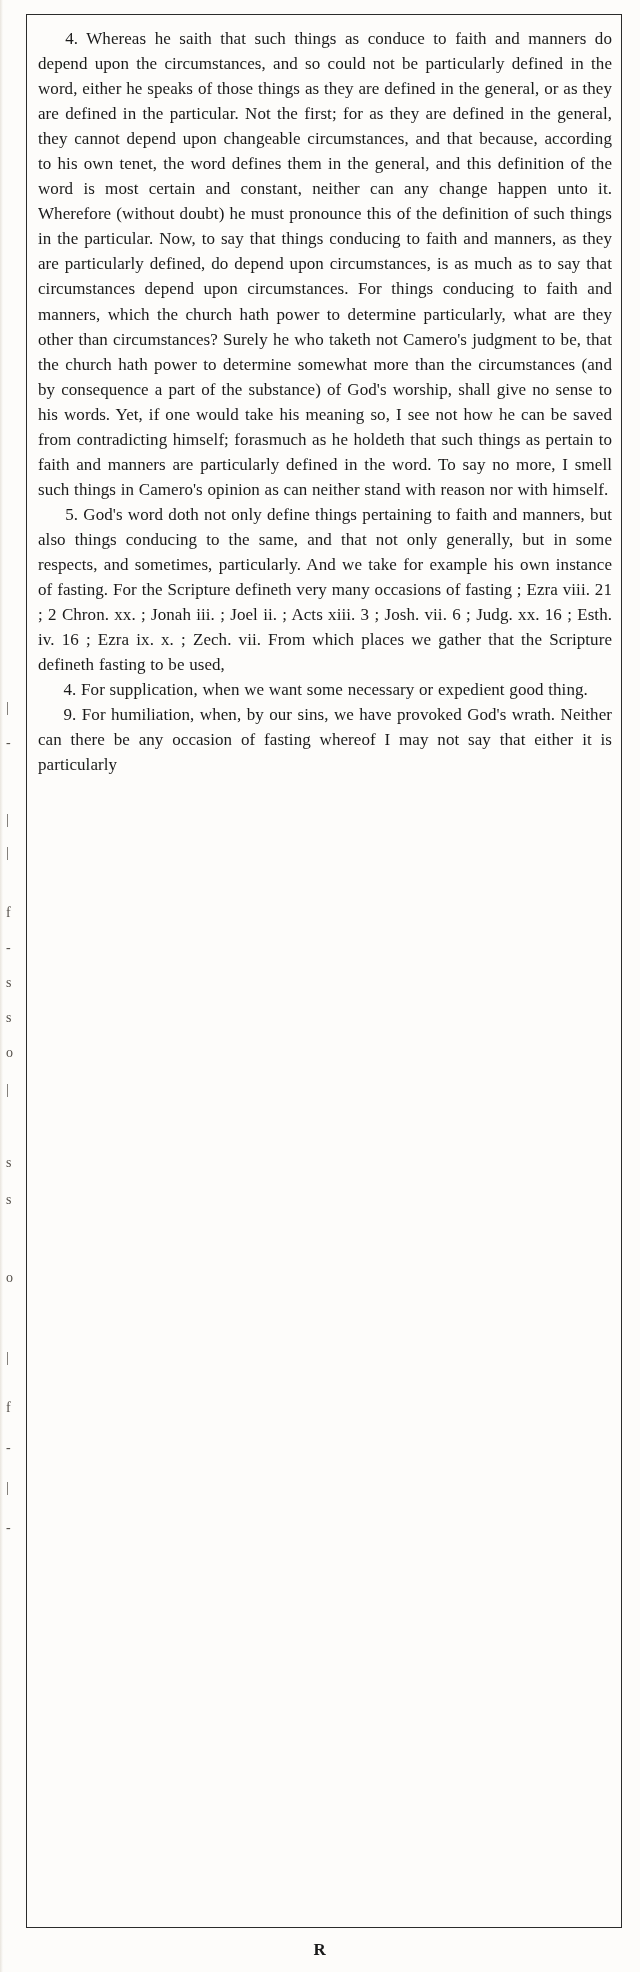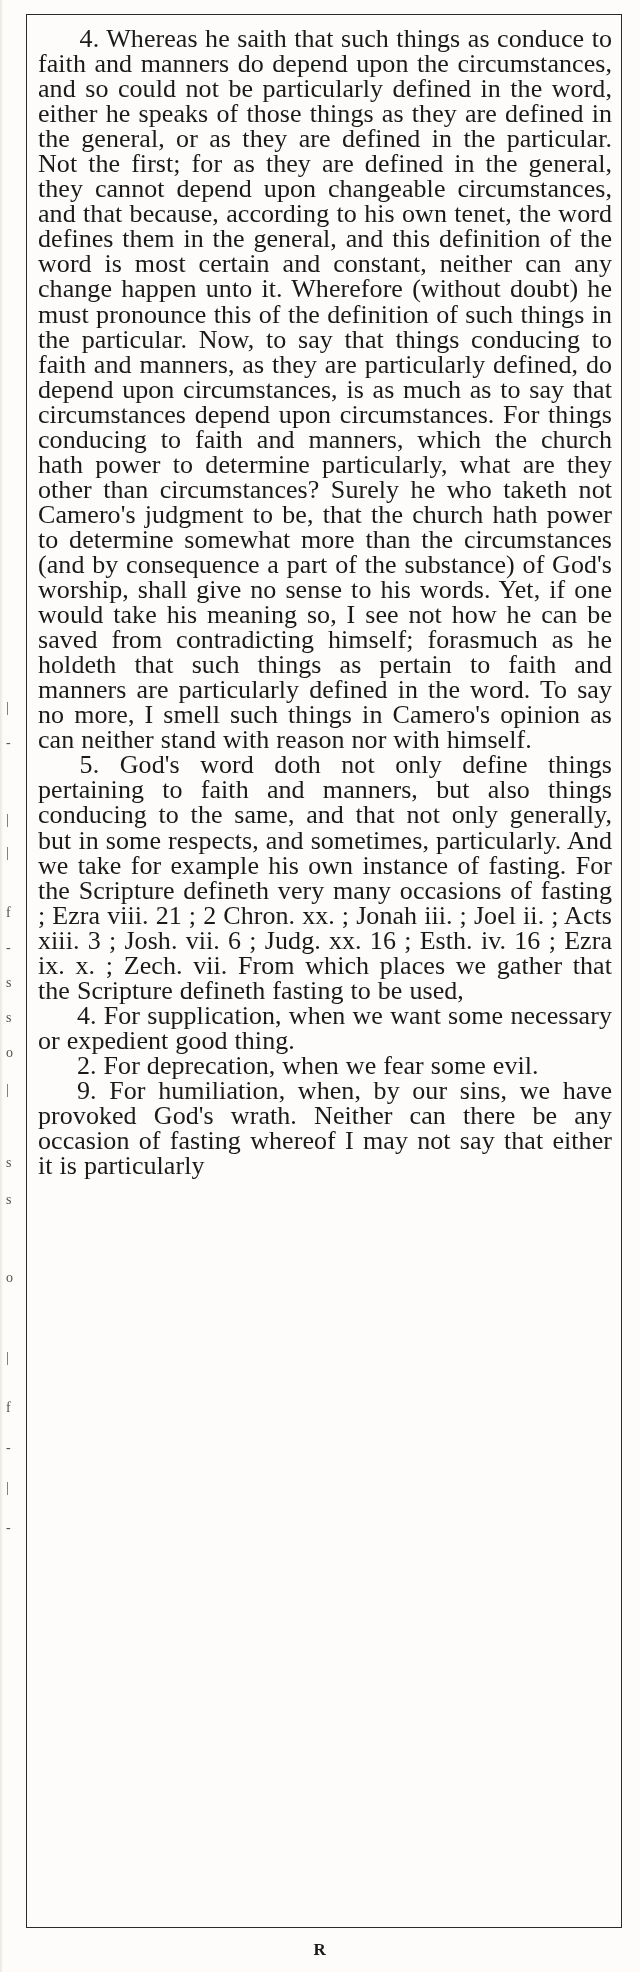--- a/index.html
+++ b/index.html
@@ -70,21 +70,21 @@
   }
   .column {
     position: absolute;
     left: 38px;
     right: 28px;
     top: 26px;
     bottom: 54px;
   }
   p.para {
     margin: 0;
-    font-size: 26px;
+    font-size: 17px;
     line-height: 25.05px;
     text-align: justify;
     text-indent: 1.6em;
     letter-spacing: 0.06px;
     word-spacing: 0.4px;
     -webkit-font-smoothing: none;
   }
   p.para.tight {
     text-indent: 1.5em;
   }
@@ -136,18 +136,17 @@
 
   <div class="rule-top"></div>
   <div class="rule-left"></div>
   <div class="rule-right"></div>
   <div class="rule-bottom"></div>
 
   <div class="column">
     <p class="para">4. Whereas he saith that such things as conduce to faith and manners do depend upon the circumstances, and so could not be particularly defined in the word, either he speaks of those things as they are defined in the general, or as they are defined in the particular. Not the first; for as they are defined in the general, they cannot depend upon changeable circumstances, and that because, according to his own tenet, the word defines them in the general, and this definition of the word is most certain and constant, neither can any change happen unto it. Wherefore (without doubt) he must pronounce this of the definition of such things in the particular. Now, to say that things conducing to faith and manners, as they are particularly defined, do depend upon circumstances, is as much as to say that circumstances depend upon circumstances. For things conducing to faith and manners, which the church hath power to determine particularly, what are they other than circumstances? Surely he who taketh not Camero's judgment to be, that the church hath power to determine somewhat more than the circumstances (and by consequence a part of the substance) of God's worship, shall give no sense to his words. Yet, if one would take his meaning so, I see not how he can be saved from contradicting himself; forasmuch as he holdeth that such things as pertain to faith and manners are particularly defined in the word. To say no more, I smell such things in Camero's opinion as can neither stand with reason nor with himself.</p>
     <p class="para">5. God's word doth not only define things pertaining to faith and manners, but also things conducing to the same, and that not only generally, but in some respects, and sometimes, particularly. And we take for example his own instance of fasting. For the Scripture defineth very many occasions of fasting ; Ezra viii. 21 ; 2 Chron. xx. ; Jonah iii. ; Joel ii. ; Acts xiii. 3 ; Josh. vii. 6 ; Judg. xx. 16 ; Esth. iv. 16 ; Ezra ix. x. ; Zech. vii. From which places we gather that the Scripture defineth fasting to be used,</p>
     <p class="para tight">4. For supplication, when we want some necessary or expedient good thing.</p>
-    <p class="para tight">2. For deprecation, when we fear some evil.</p>
     <p class="para tight">9. For humiliation, when, by our sins, we have provoked God's wrath. Neither can there be any occasion of fasting whereof I may not say that either it is particularly</p>
   </div>
 
   <div class="signature">R</div>
 </div>
 
 </body></html>

